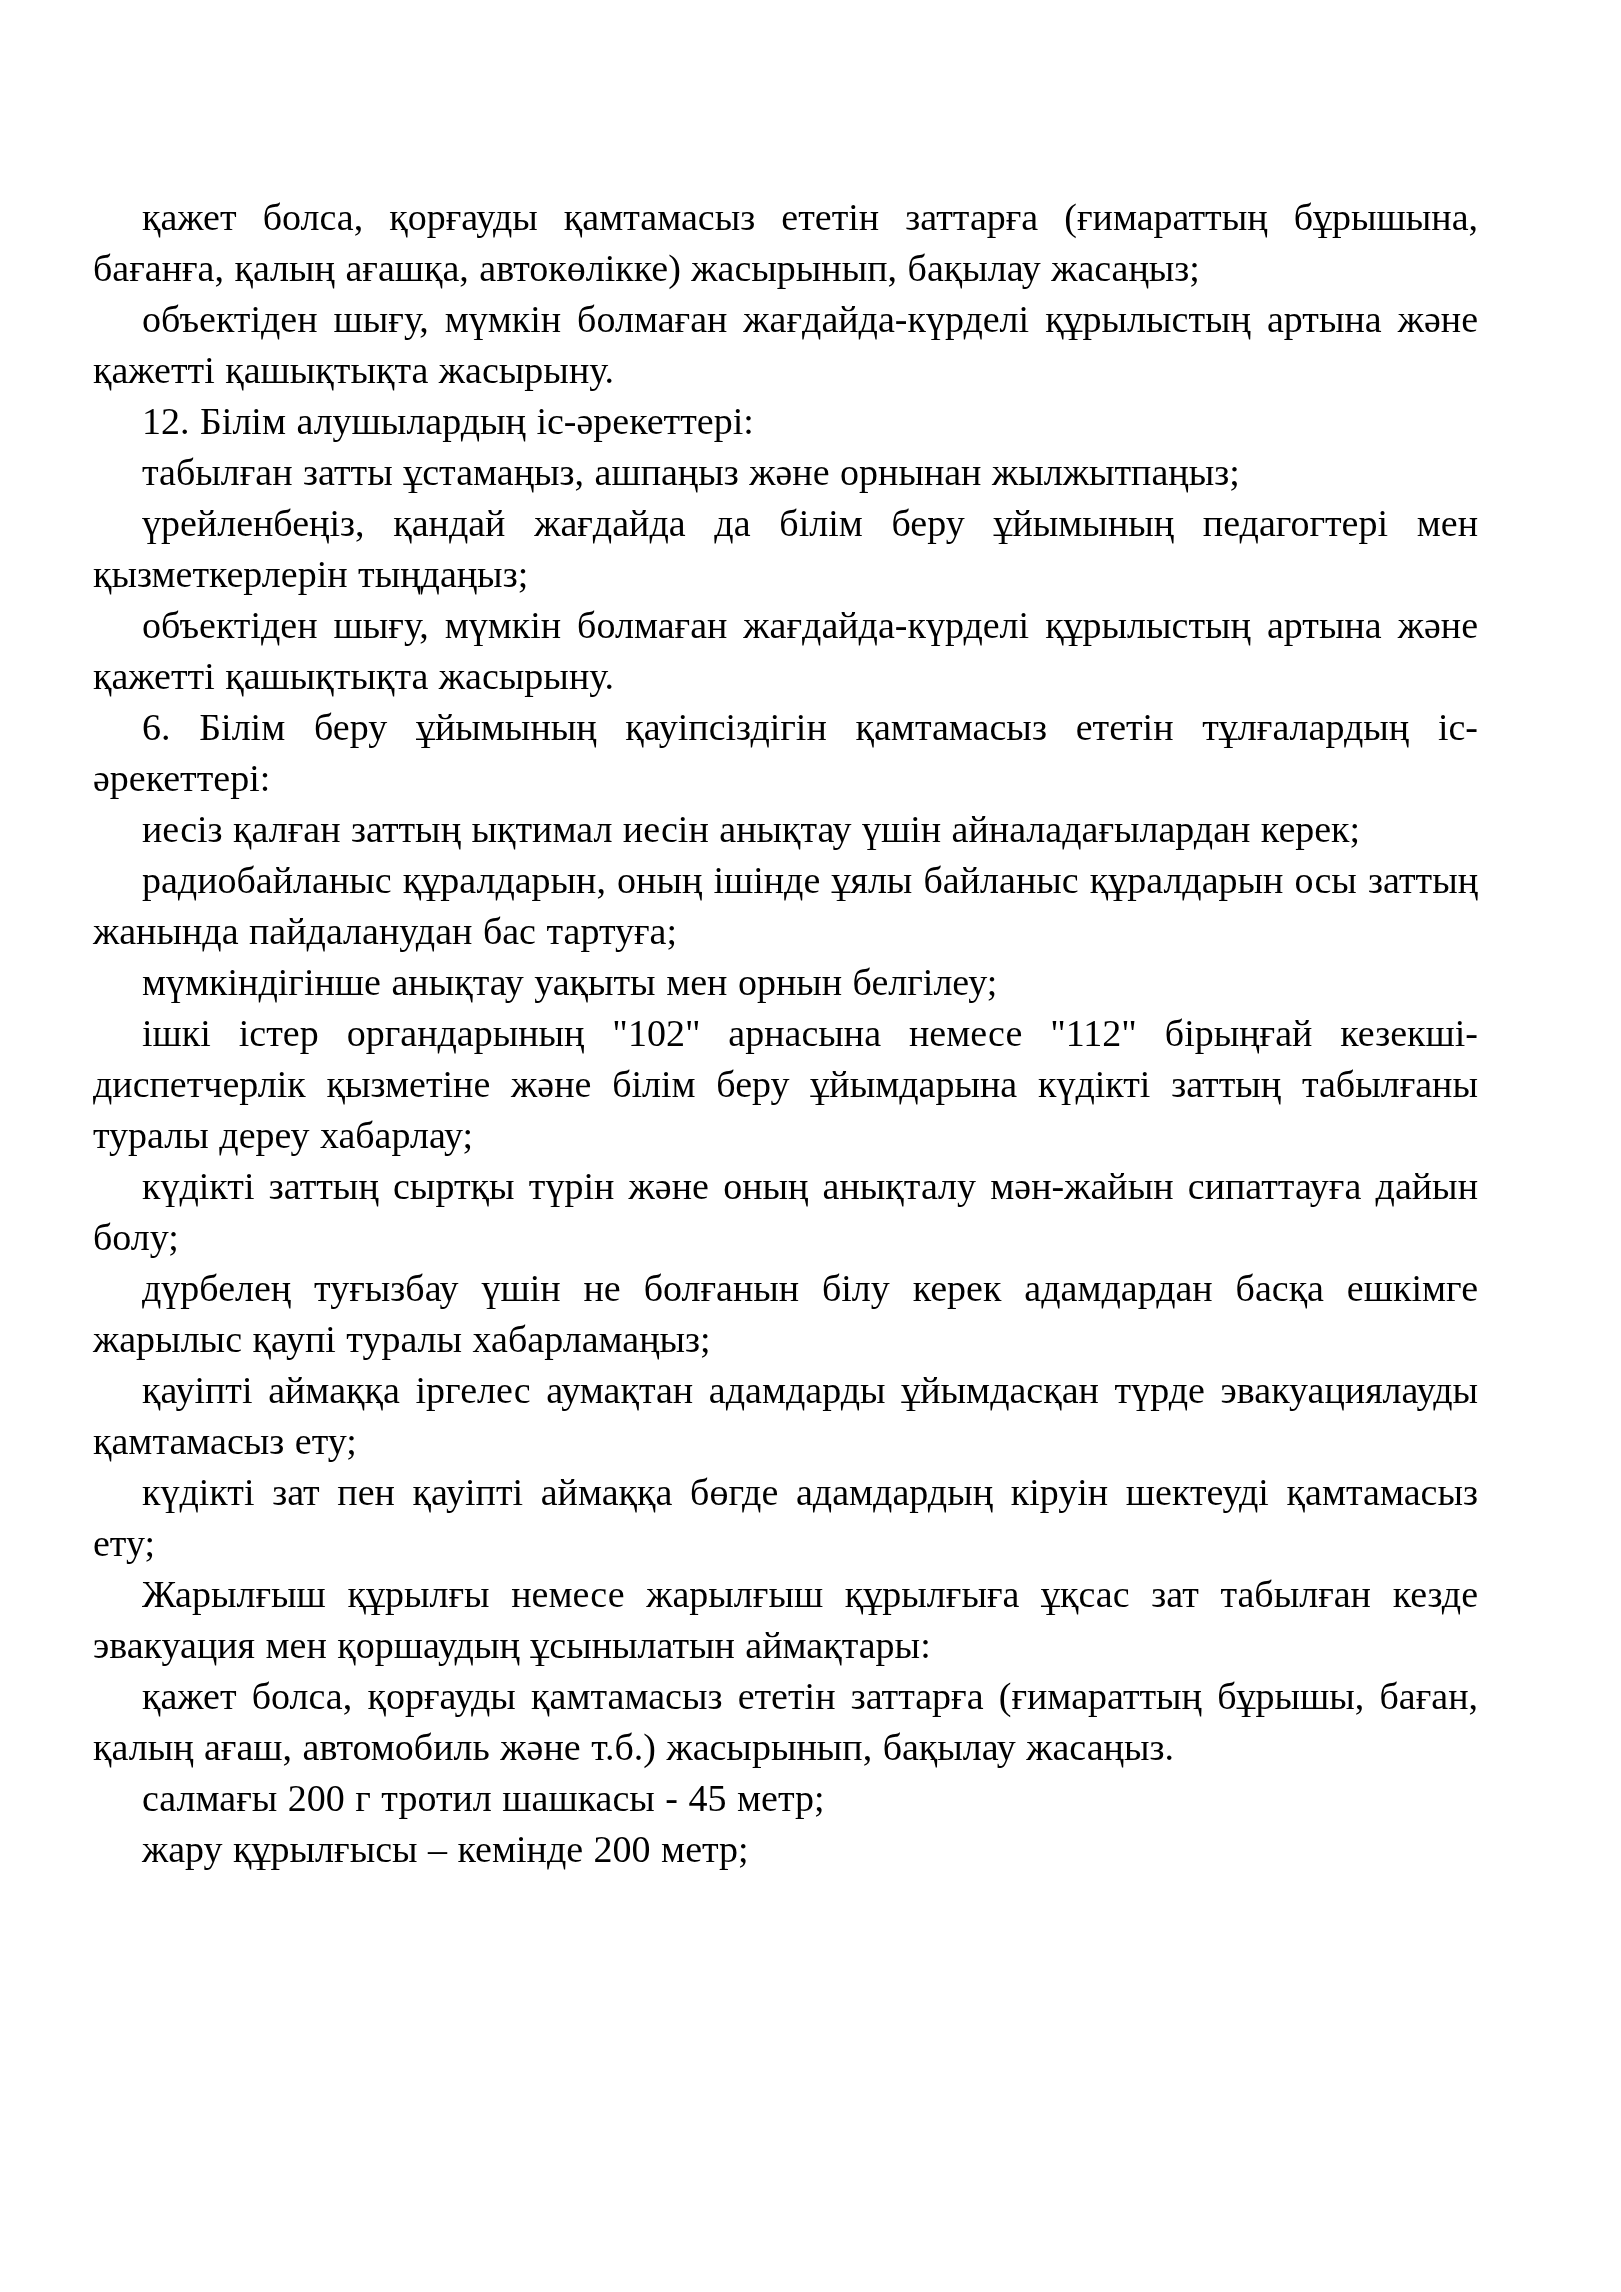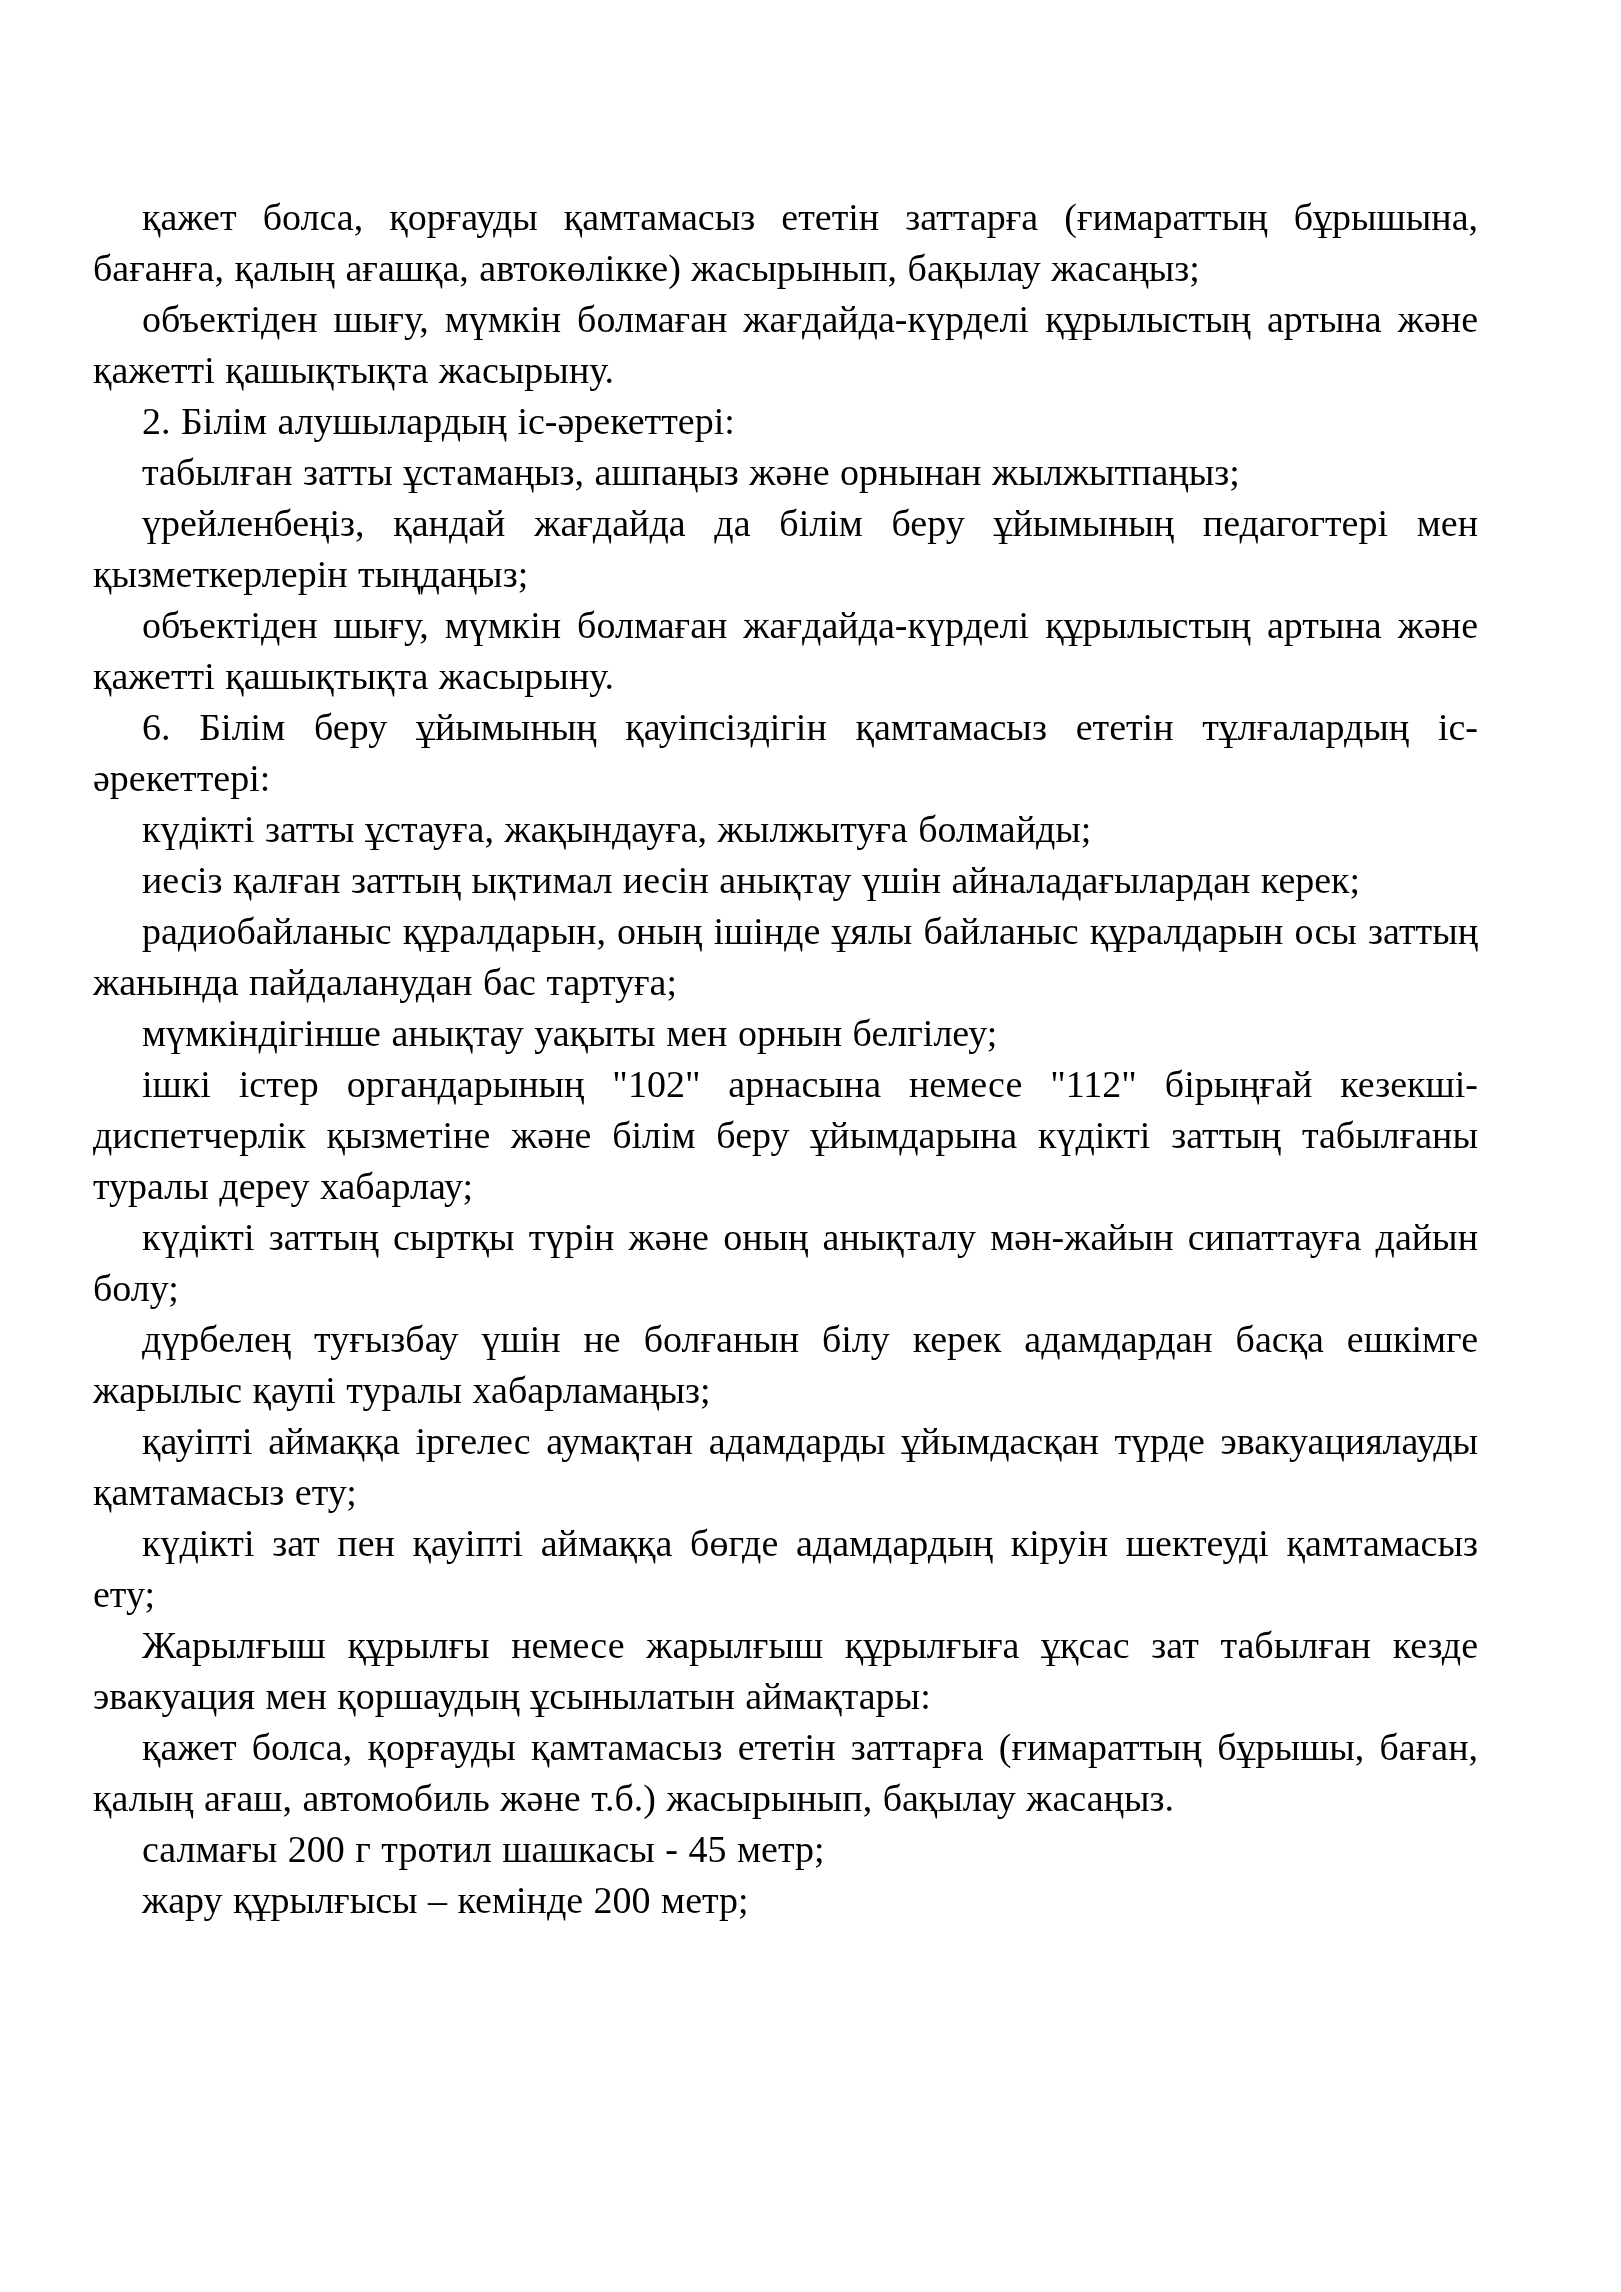--- a/index.html
+++ b/index.html
@@ -31,26 +31,25 @@
     word-spacing: 1px;
     color: #000000;
   }
 </style>
 </head>
 <body>
 
 <div class="page">
   <p class="para">қажет болса, қорғауды қамтамасыз ететін заттарға (ғимараттың бұрышына, бағанға, қалың ағашқа, автокөлікке) жасырынып, бақылау жасаңыз;</p>
   <p class="para">объектіден шығу, мүмкін болмаған жағдайда-күрделі құрылыстың артына және қажетті қашықтықта жасырыну.</p>
-  <p class="para">2. Білім алушылардың іс-әрекеттері:</p>
+  <p class="para">12. Білім алушылардың іс-әрекеттері:</p>
   <p class="para">табылған затты ұстамаңыз, ашпаңыз және орнынан жылжытпаңыз;</p>
   <p class="para">үрейленбеңіз, қандай жағдайда да білім беру ұйымының педагогтері мен қызметкерлерін тыңдаңыз;</p>
   <p class="para">объектіден шығу, мүмкін болмаған жағдайда-күрделі құрылыстың артына және қажетті қашықтықта жасырыну.</p>
   <p class="para">6. Білім беру ұйымының қауіпсіздігін қамтамасыз ететін тұлғалардың іс-әрекеттері:</p>
-  <p class="para">күдікті затты ұстауға, жақындауға, жылжытуға болмайды;</p>
   <p class="para">иесіз қалған заттың ықтимал иесін анықтау үшін айналадағылардан керек;</p>
   <p class="para">радиобайланыс құралдарын, оның ішінде ұялы байланыс құралдарын осы заттың жанында пайдаланудан бас тартуға;</p>
   <p class="para">мүмкіндігінше анықтау уақыты мен орнын белгілеу;</p>
   <p class="para">ішкі істер органдарының "102" арнасына немесе "112" бірыңғай кезекші-диспетчерлік қызметіне және білім беру ұйымдарына күдікті заттың табылғаны туралы дереу хабарлау;</p>
   <p class="para">күдікті заттың сыртқы түрін және оның анықталу мән-жайын сипаттауға дайын болу;</p>
   <p class="para">дүрбелең туғызбау үшін не болғанын білу керек адамдардан басқа ешкімге жарылыс қаупі туралы хабарламаңыз;</p>
   <p class="para">қауіпті аймаққа іргелес аумақтан адамдарды ұйымдасқан түрде эвакуациялауды қамтамасыз ету;</p>
   <p class="para">күдікті зат пен қауіпті аймаққа бөгде адамдардың кіруін шектеуді қамтамасыз ету;</p>
   <p class="para">Жарылғыш құрылғы немесе жарылғыш құрылғыға ұқсас зат табылған кезде эвакуация мен қоршаудың ұсынылатын аймақтары:</p>
   <p class="para">қажет болса, қорғауды қамтамасыз ететін заттарға (ғимараттың бұрышы, баған, қалың ағаш, автомобиль және т.б.) жасырынып, бақылау жасаңыз.</p>

